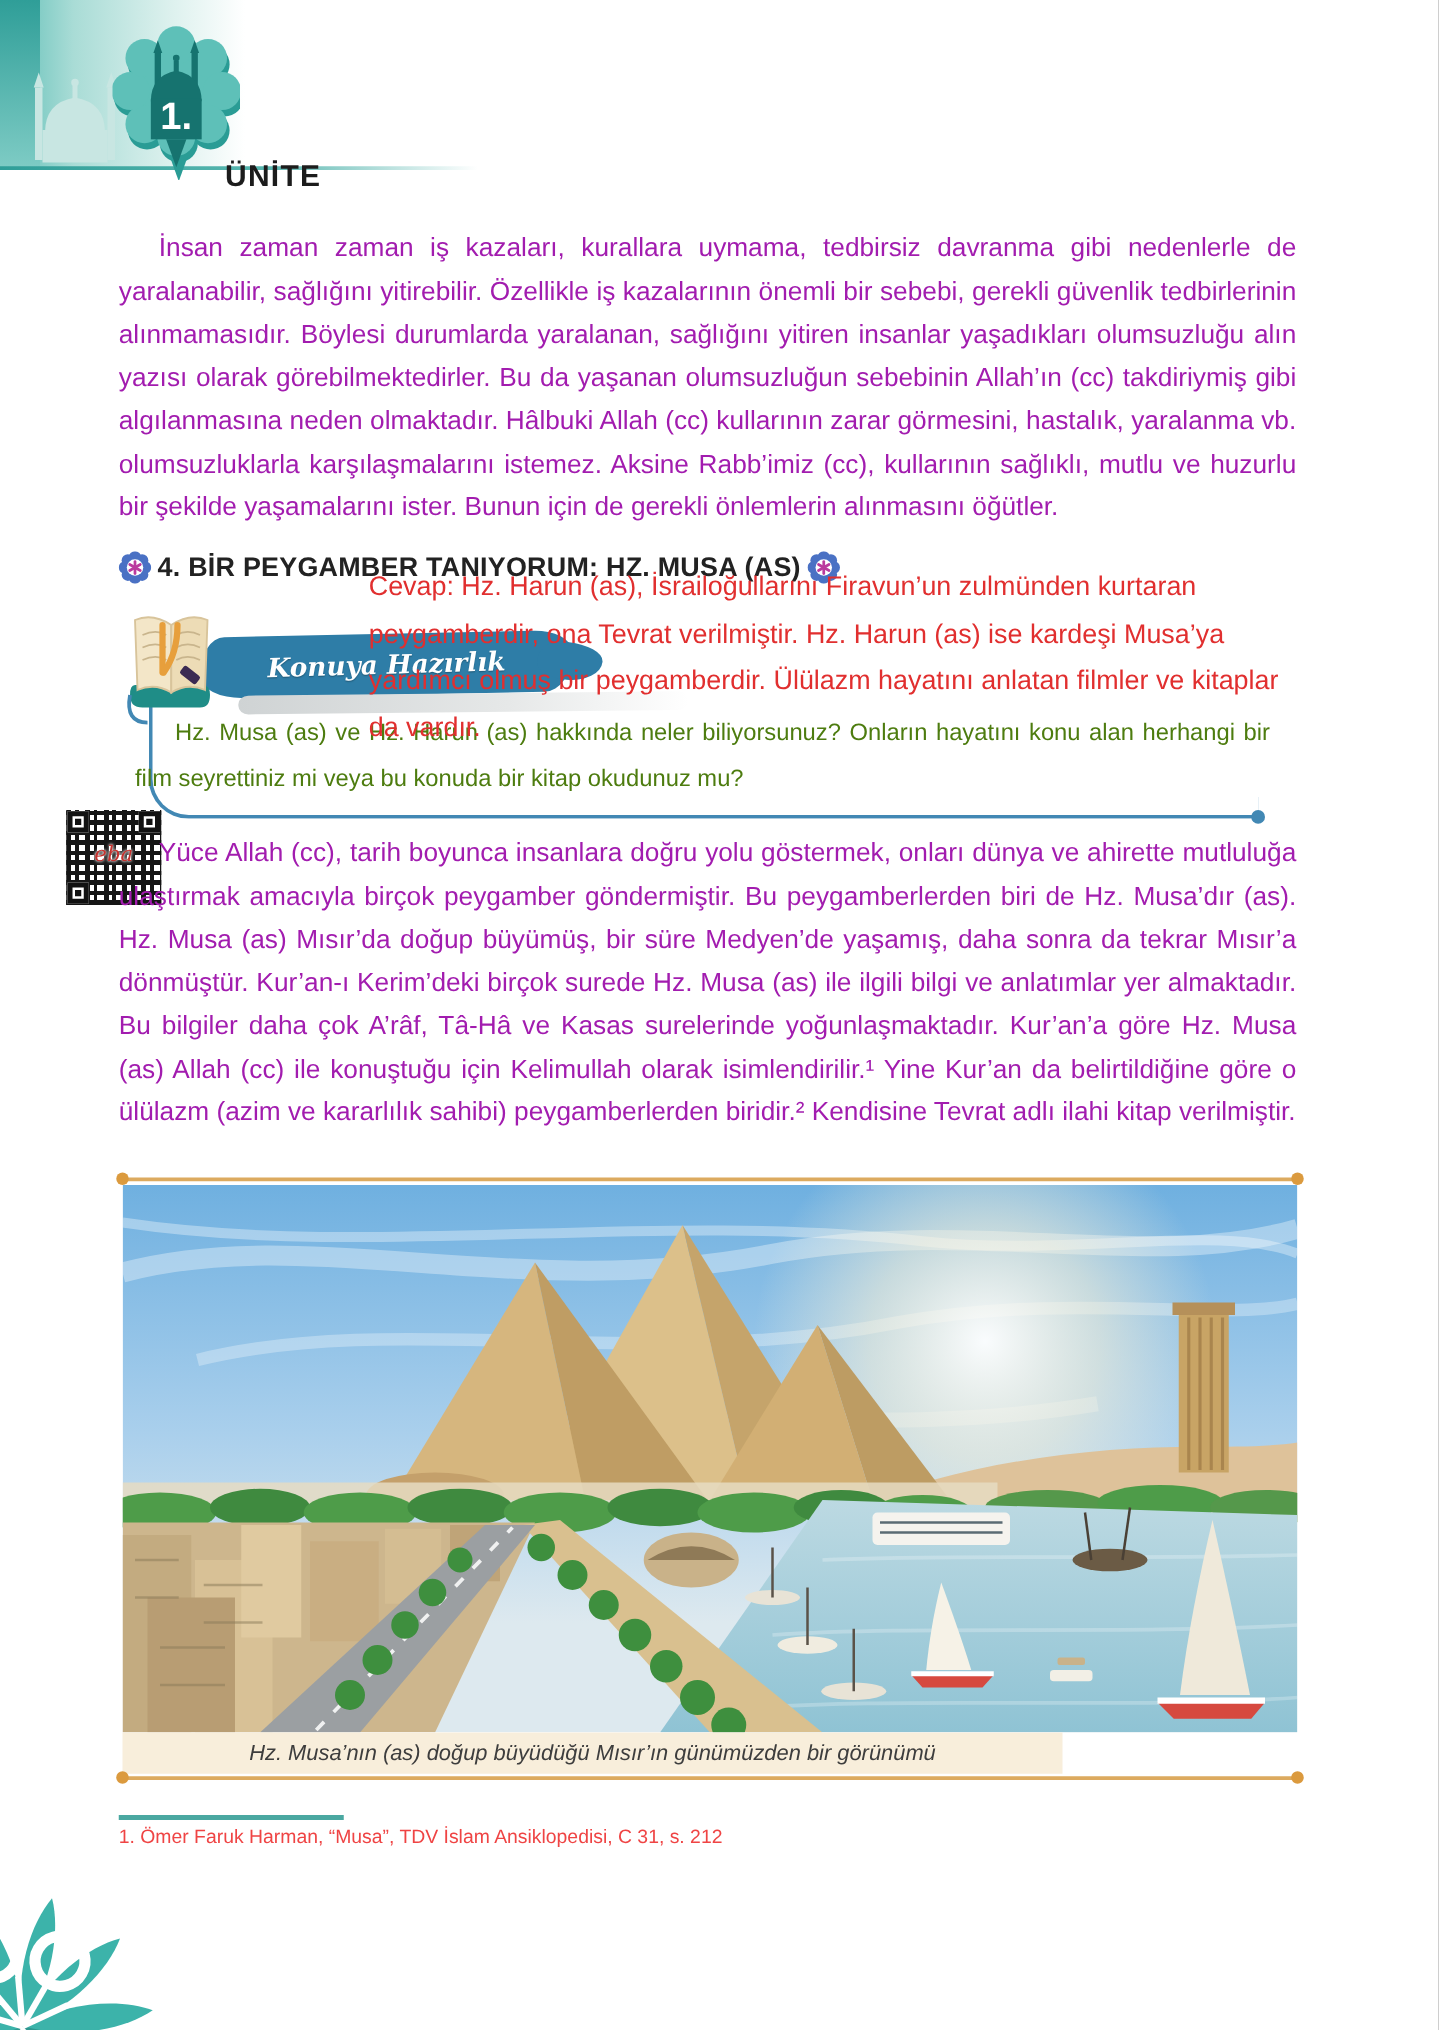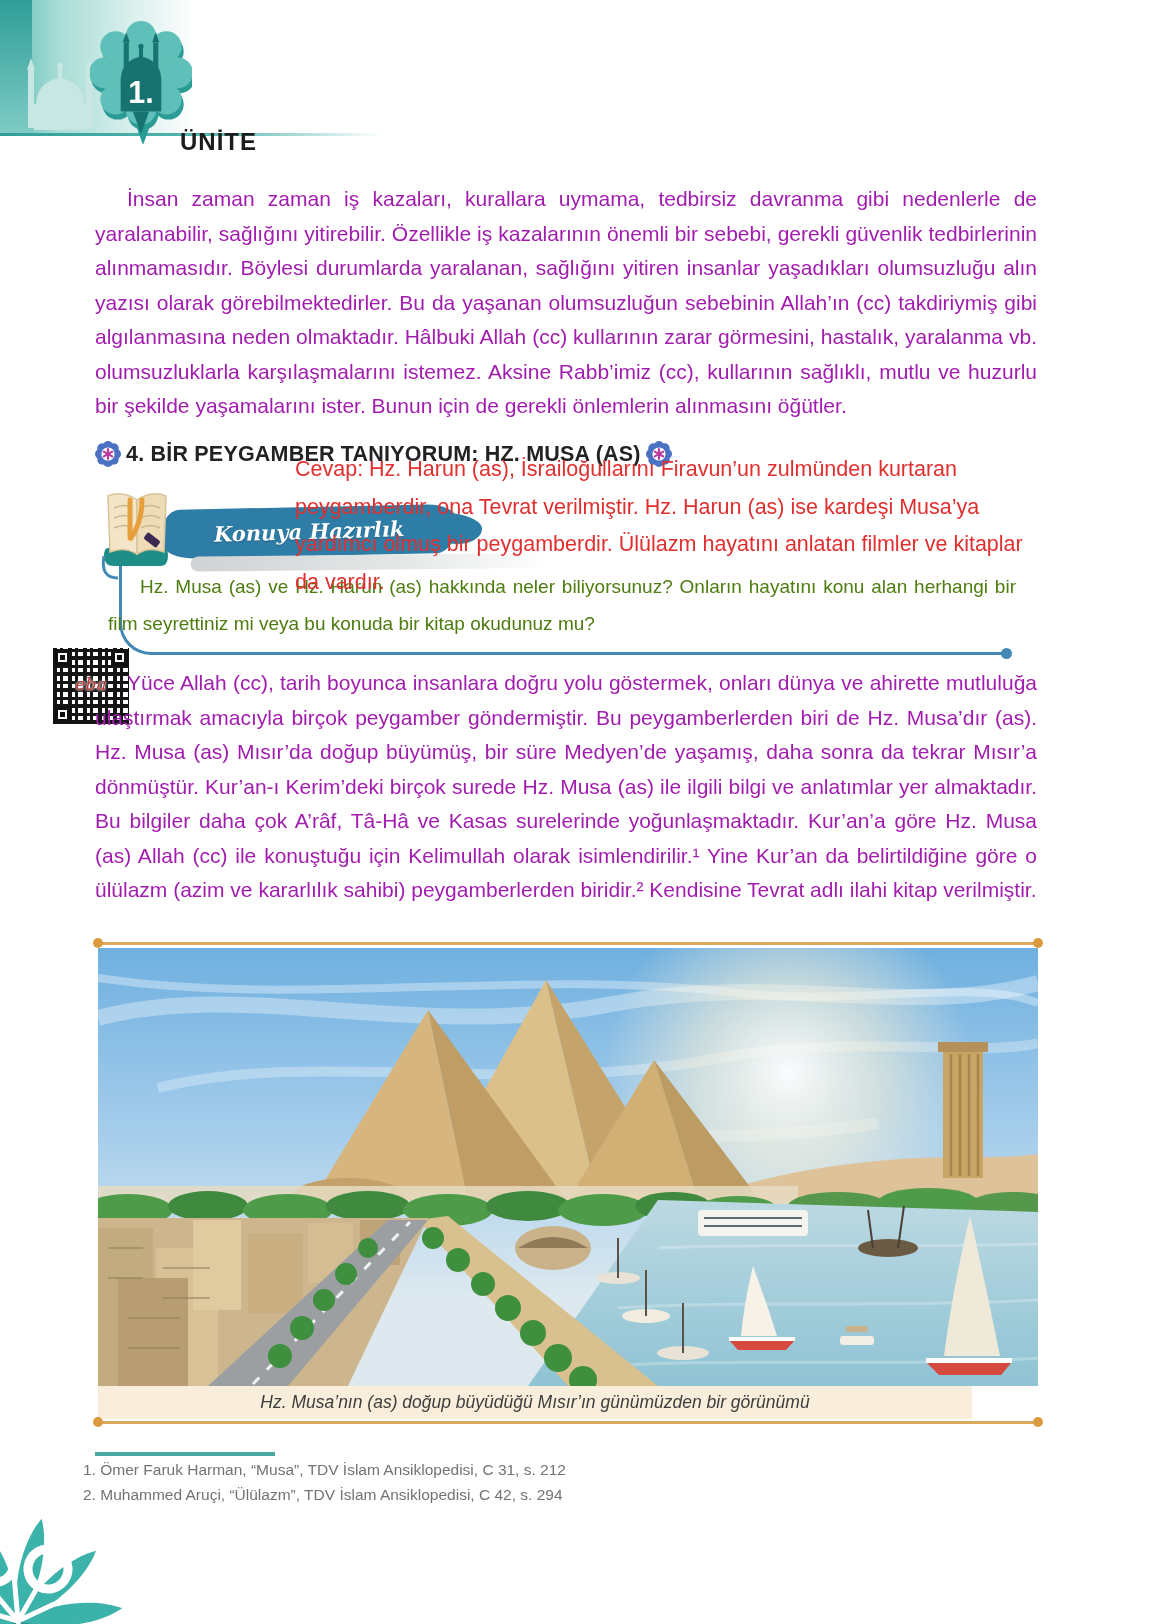--- a/index.html
+++ b/index.html
@@ -59,27 +59,27 @@
   .qr-finder::after{content:"";position:absolute;left:2px;top:2px;width:5px;height:5px;background:#111;}
   .qr-f1{left:1px;top:1px}.qr-f2{right:1px;top:1px}.qr-f3{left:1px;bottom:1px}
   .qr-label{position:absolute;left:0;right:0;top:26px;text-align:center;
     font-family:"DejaVu Serif",serif;font-style:italic;font-size:17px;color:#c5322e;
     text-shadow:0 0 3px #fff,0 0 2px #fff;}
 
   
   .tan-line{position:absolute;left:98px;width:940px;height:3px;background:#dcaa5f;}
   .tan-dot{position:absolute;top:-4px;width:10px;height:10px;border-radius:50%;background:#db9a3e;}
   .photo{position:absolute;left:98px;top:948px;width:940px;height:438px;overflow:hidden;}
-  .caption-band{position:absolute;left:98px;top:1386px;width:874px;height:33px;background:#f8eedb;
+  .caption-band{position:absolute;left:98px;top:1386px;width:752px;height:33px;background:#f8eedb;
     display:flex;align-items:center;justify-content:center;}
   .caption-text{font-style:italic;font-size:17.5px;color:#3d3d3d;}
 
   
   .fn-divider{position:absolute;left:95px;top:1452px;width:180px;height:4px;background:#4aa8a1;}
-  .footnote{position:absolute;left:83px;font-size:15.5px;color:#737373;}
+  .footnote{position:absolute;left:95px;font-size:15.5px;color:#ef4444;}
 
   .page-number{position:absolute;left:0;right:0;top:1548px;text-align:center;font-size:17px;color:#333;}
 
   .corner-flower{position:absolute;left:-8px;bottom:-12px;}
 
   .cloud-num{font-family:"Liberation Sans",sans-serif;font-weight:bold;font-size:30px;fill:#ffffff;}
 </style>
 </head>
 <body>
 
@@ -373,21 +373,20 @@
     <span class="caption-text">Hz. Musa’nın (as) doğup büyüdüğü Mısır’ın günümüzden bir görünümü</span>
   </div>
 
   <div class="tan-line" style="top:1421px;">
     <div class="tan-dot" style="left:-5px;"></div>
     <div class="tan-dot" style="right:-5px;"></div>
   </div>
 
   <div class="fn-divider"></div>
   <div class="footnote" style="top:1461px;">1. Ömer Faruk Harman, “Musa”, TDV İslam Ansiklopedisi, C 31, s. 212</div>
-  <div class="footnote" style="top:1486px;">2. Muhammed Aruçi, “Ülülazm”, TDV İslam Ansiklopedisi, C 42, s. 294</div>
 
 
   <svg class="corner-flower" width="185" height="185" viewBox="0 0 185 185">
     <g transform="translate(26,170)">
       <g fill="#2f968f">
         <path d="M0,0 C-16,-38 -12,-78 0,-100 C12,-78 16,-38 0,0 Z" transform="rotate(-122)"></path>
         <path d="M0,0 C-16,-38 -12,-78 0,-100 C12,-78 16,-38 0,0 Z" transform="rotate(112)"></path>
       </g>
       <g fill="#3cb3aa">
         <path d="M0,0 C-16,-40 -12,-82 0,-105 C12,-82 16,-40 0,0 Z" transform="rotate(-92)"></path>

